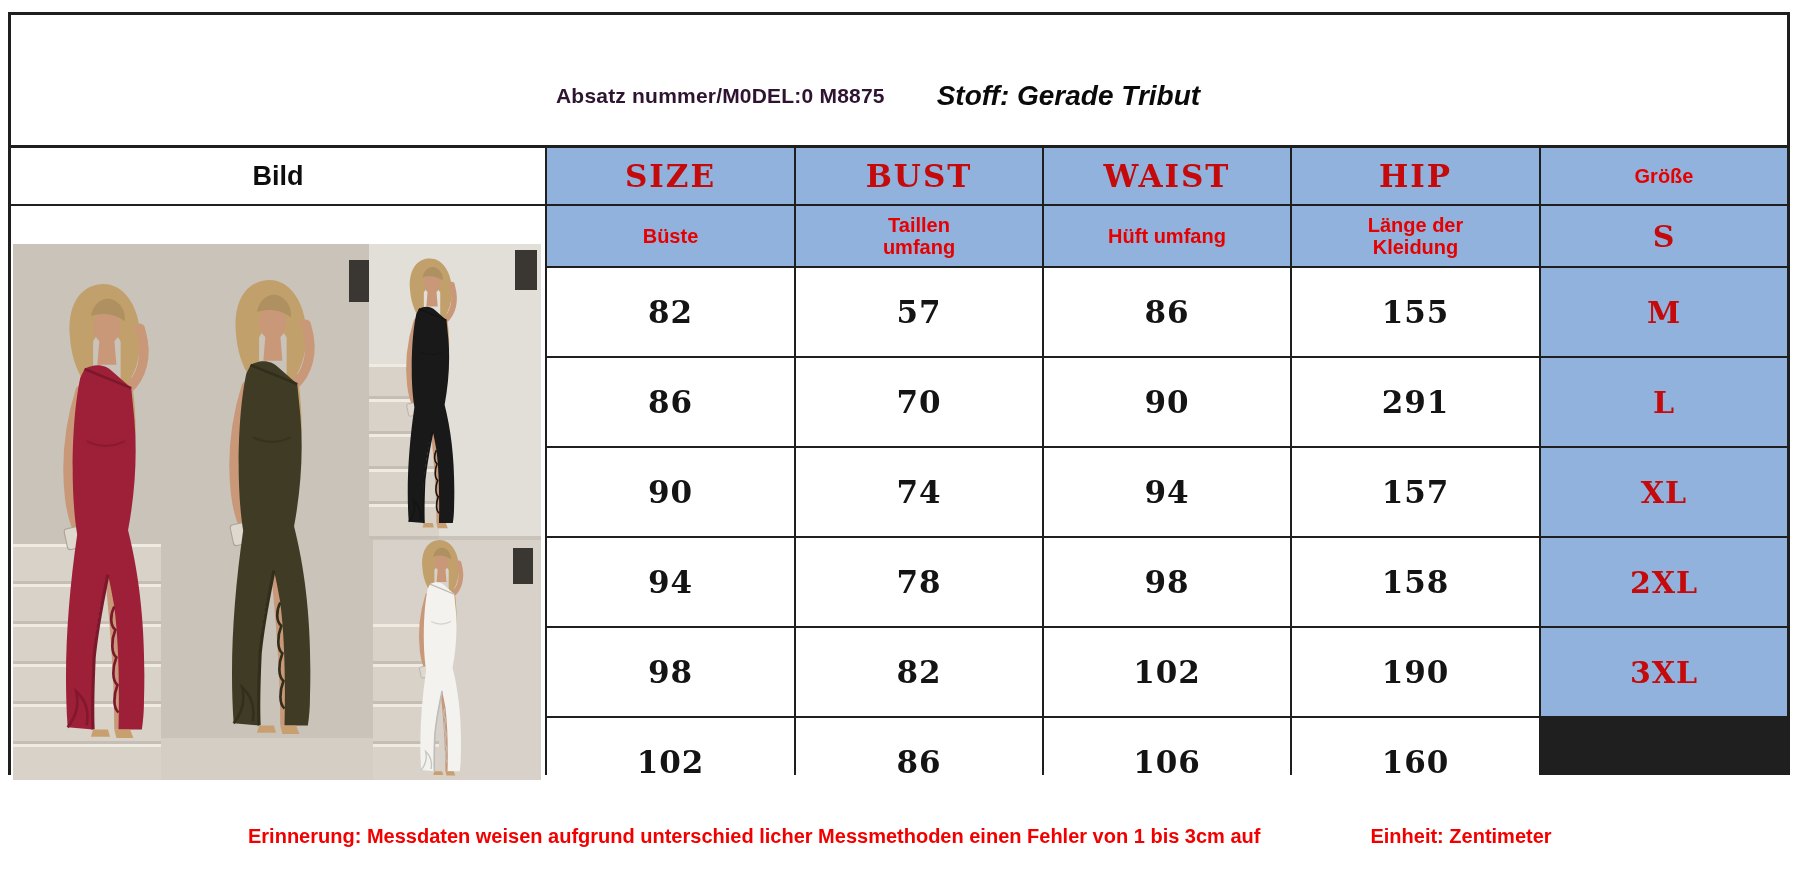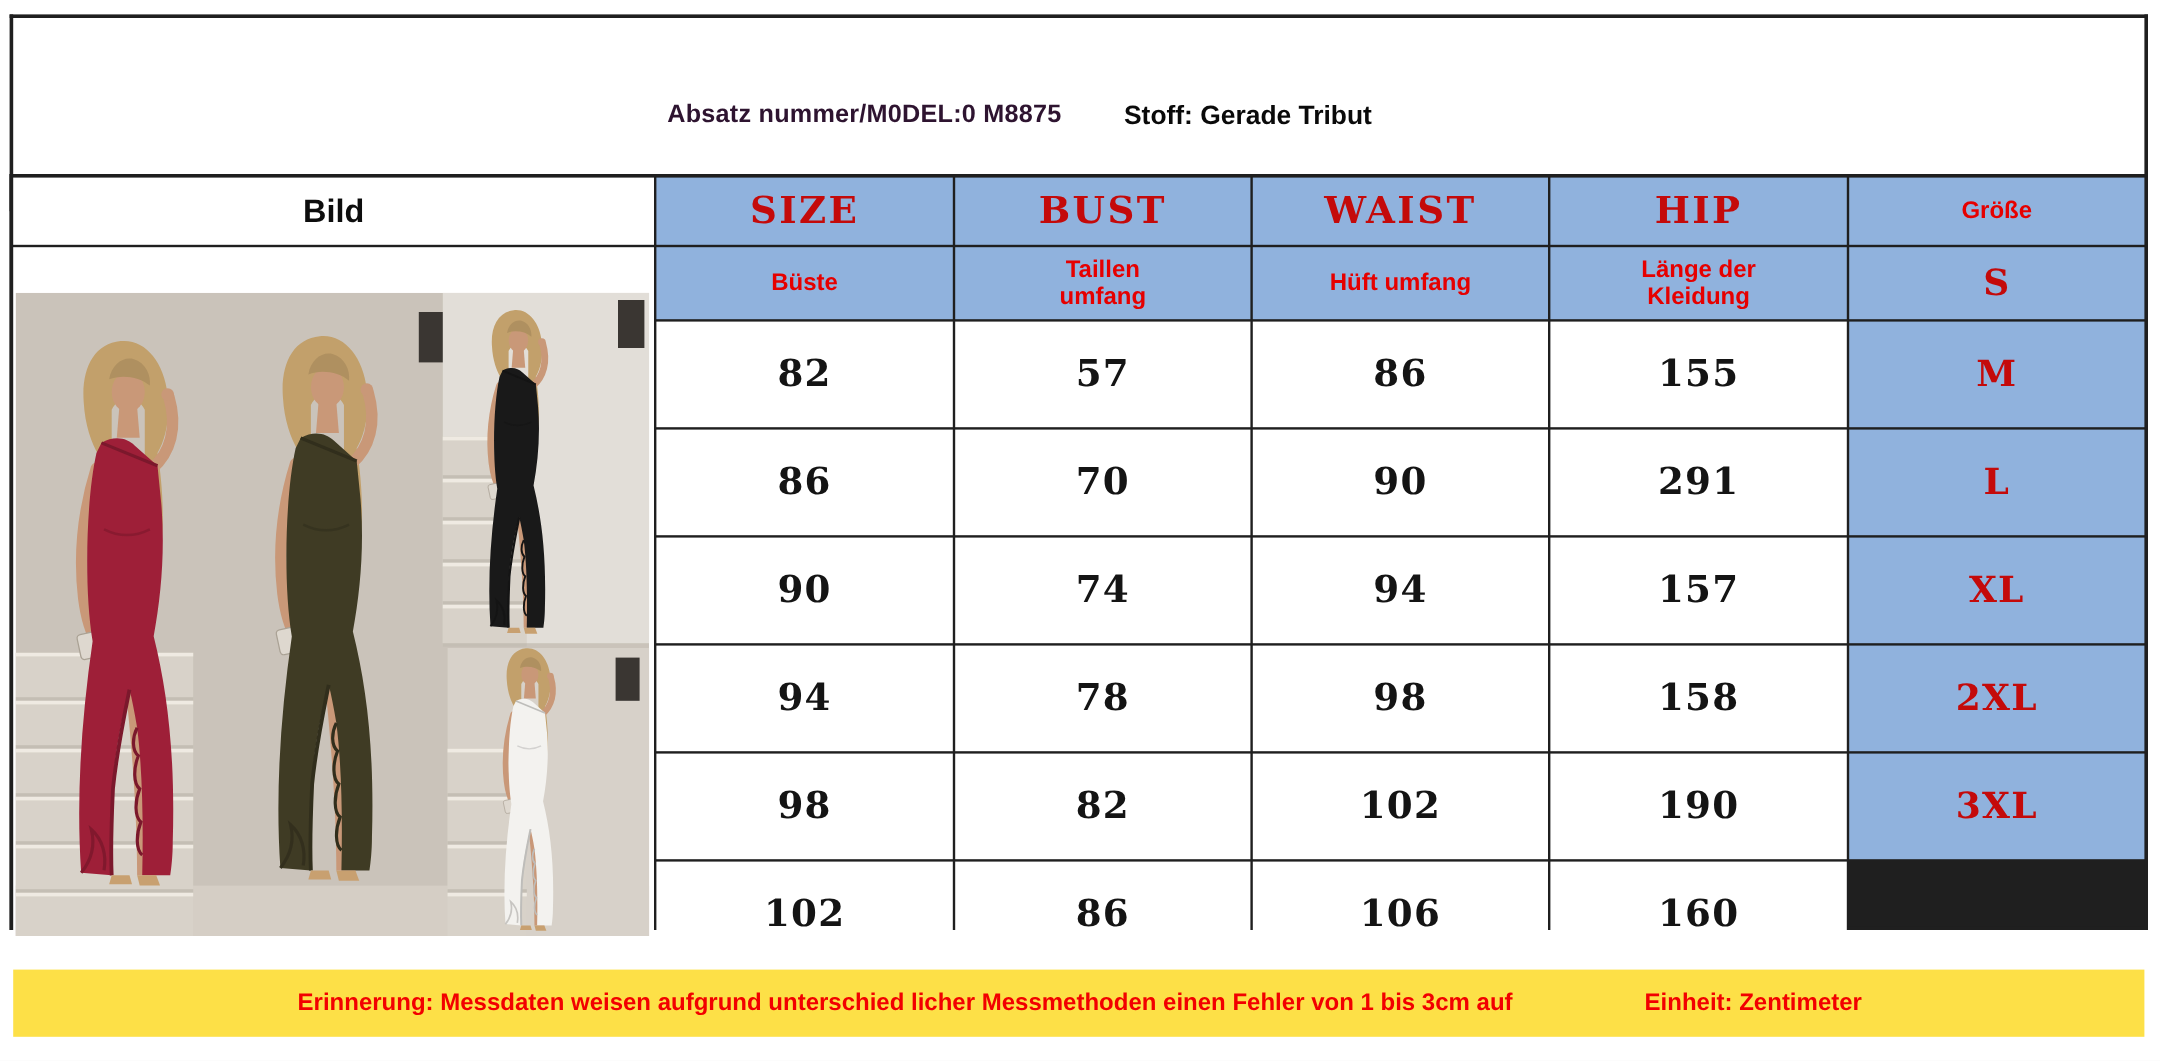--- a/index.html
+++ b/index.html
@@ -14,21 +14,21 @@
   }
   html,body{margin:0;padding:0;background:#fff;}
   .sheet{position:relative;width:1800px;height:884px;background:#fff;
          font-family:"Liberation Sans",sans-serif;overflow:hidden;}
 
   
   .top-band{position:absolute;left:8px;top:12px;width:1782px;height:164px;
             box-sizing:border-box;border:3px solid var(--border);border-bottom:none;
             display:flex;align-items:center;background:#fff;}
   .title-model{margin-left:545px;font-size:21px;font-weight:bold;color:var(--title-model);letter-spacing:.2px;}
-  .title-fabric{margin-left:52px;font-size:22px;font-weight:bold;color:var(--title-fabric);}
+  .title-fabric{margin-left:52px;font-size:28px;font-weight:bold;color:var(--title-fabric);font-style:italic;}
 
   
   .grid{position:absolute;left:8px;top:145px;width:1782px;height:630px;
         box-sizing:border-box;border:3px solid var(--border);
         display:grid;gap:2px;background:var(--border);
         grid-template-columns:534px 247px 246px 246px 247px 246px;
         grid-template-rows:56px 60px repeat(6,88px) 56px;}
   .c{display:flex;align-items:center;justify-content:center;box-sizing:border-box;}
   .blue{background:var(--blue-header);}
   .white{background:#fff;}
@@ -39,21 +39,21 @@
          text-align:center;white-space:pre-line;line-height:1.12;}
   .sz{font-family:"DejaVu Serif","Liberation Serif",serif;font-weight:bold;
       font-size:30px;color:var(--red-heading);letter-spacing:1px;}
   .num{font-family:"DejaVu Serif","Liberation Serif",serif;font-weight:600;
        font-size:31px;color:var(--number);letter-spacing:1px;}
 
   .img-cell{grid-column:1;grid-row:2 / span 7;background:#fff;
             padding:38px 4px 26px 2px;display:block;}
   .img-cell svg{display:block;width:528px;height:536px;}
 
-  .footer{grid-column:1 / -1;grid-row:9;background:#fde047;
+  .footer{grid-column:1 / -1;grid-row:9;background:#ffffff;
           display:flex;align-items:center;}
   .note{margin-left:237px;font-size:20px;font-weight:bold;color:var(--red-note);}
   .unit{margin-left:110px;font-size:20px;font-weight:bold;color:var(--red-note);}
 </style>
 </head>
 <body>
 
 <div class="sheet">
 
   <div class="top-band">

